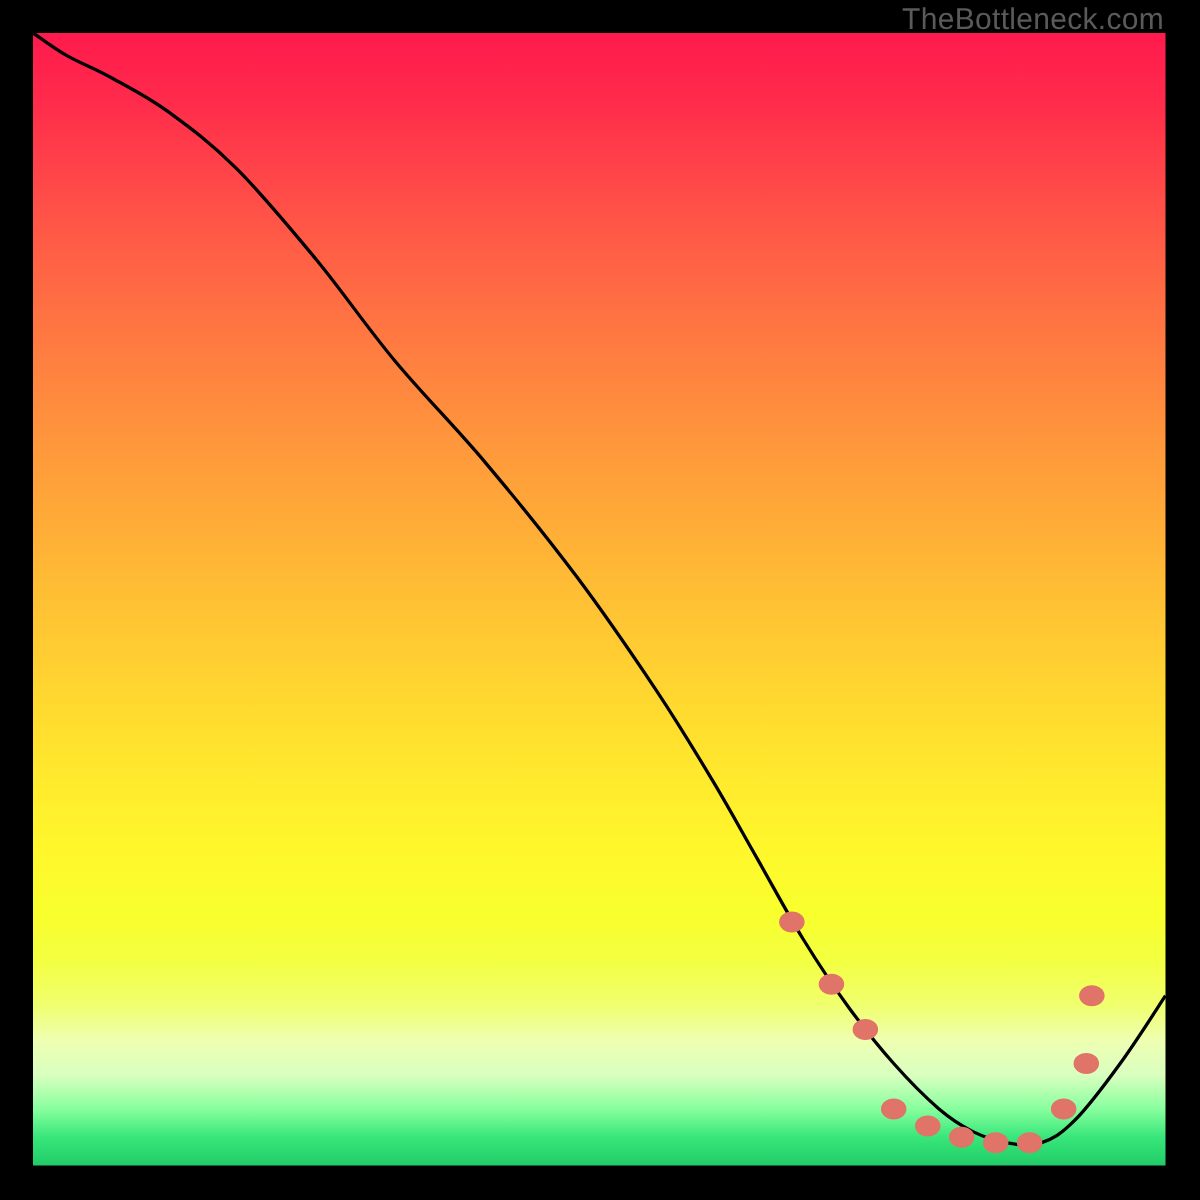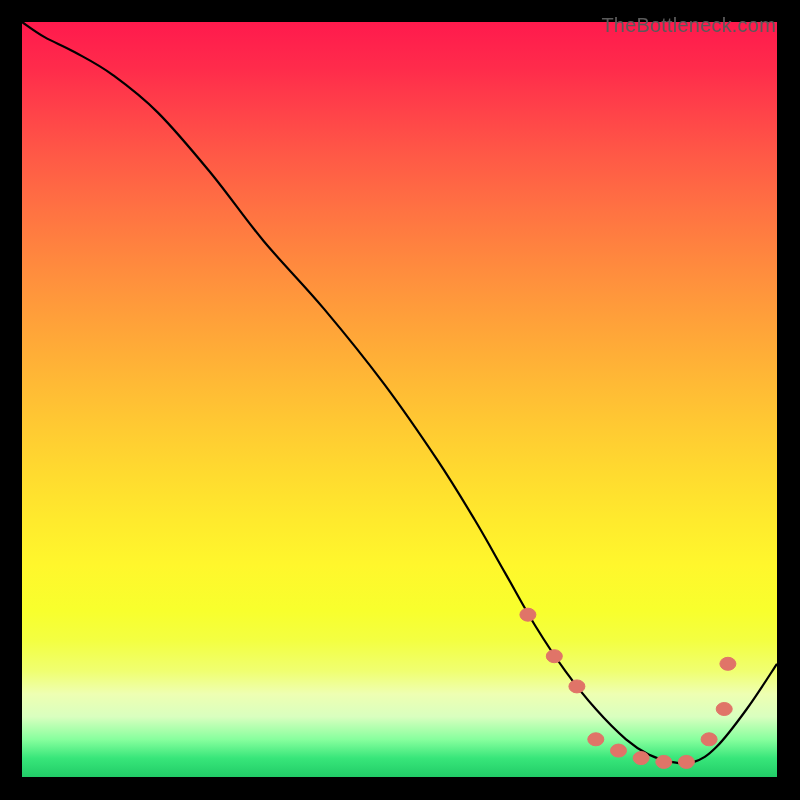--- a/index.html
+++ b/index.html
@@ -38,21 +38,20 @@
   }
   
   .watermark {
     position: absolute;
     top: 2px;
     right: 24px;
     font-size: 20px;
     font-weight: 500;
     color: #5a5a5a;
     letter-spacing: 0.2px;
-    margin-top: 12px;
   }
   
   svg.curve {
     position: absolute;
     left: 0;
     top: 0;
     width: 755px;
     height: 755px;
     overflow: visible;
   }

